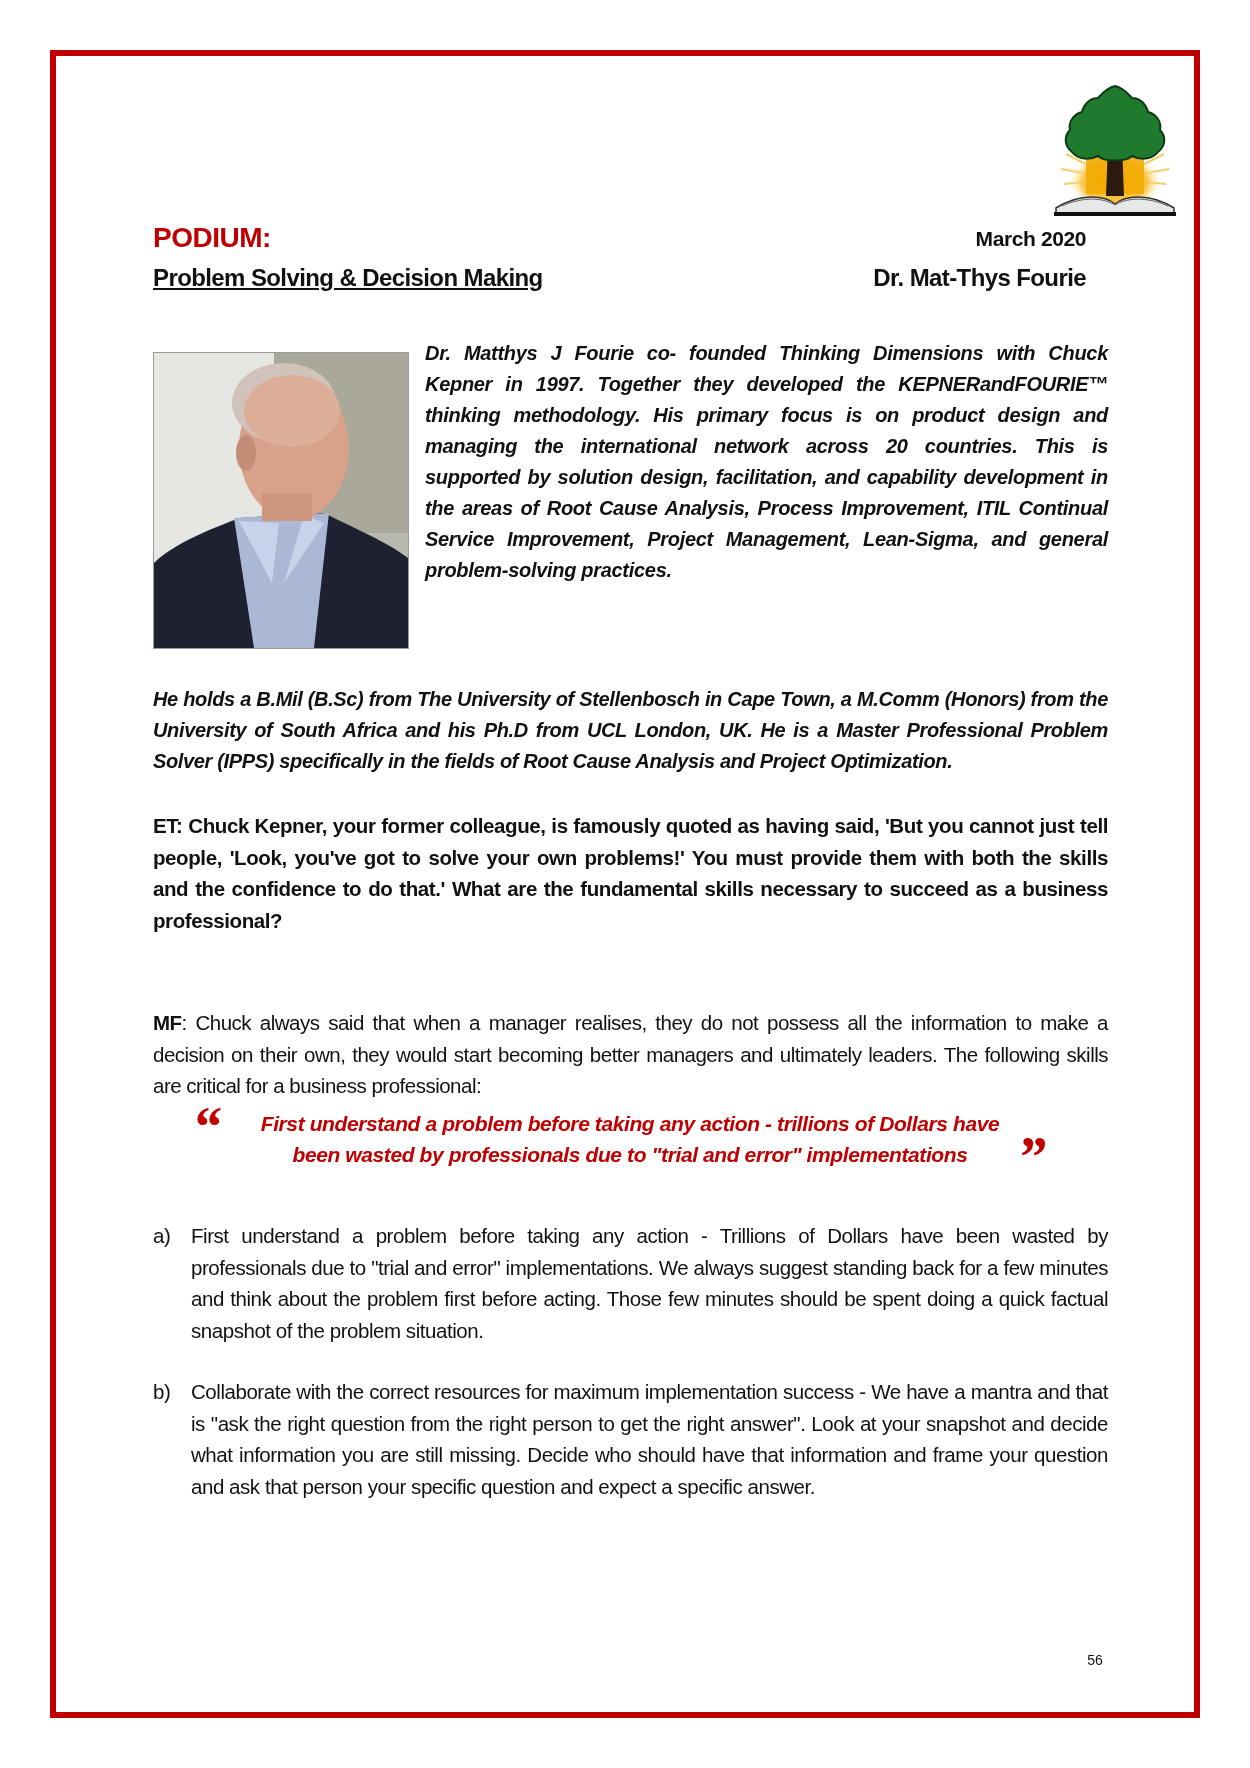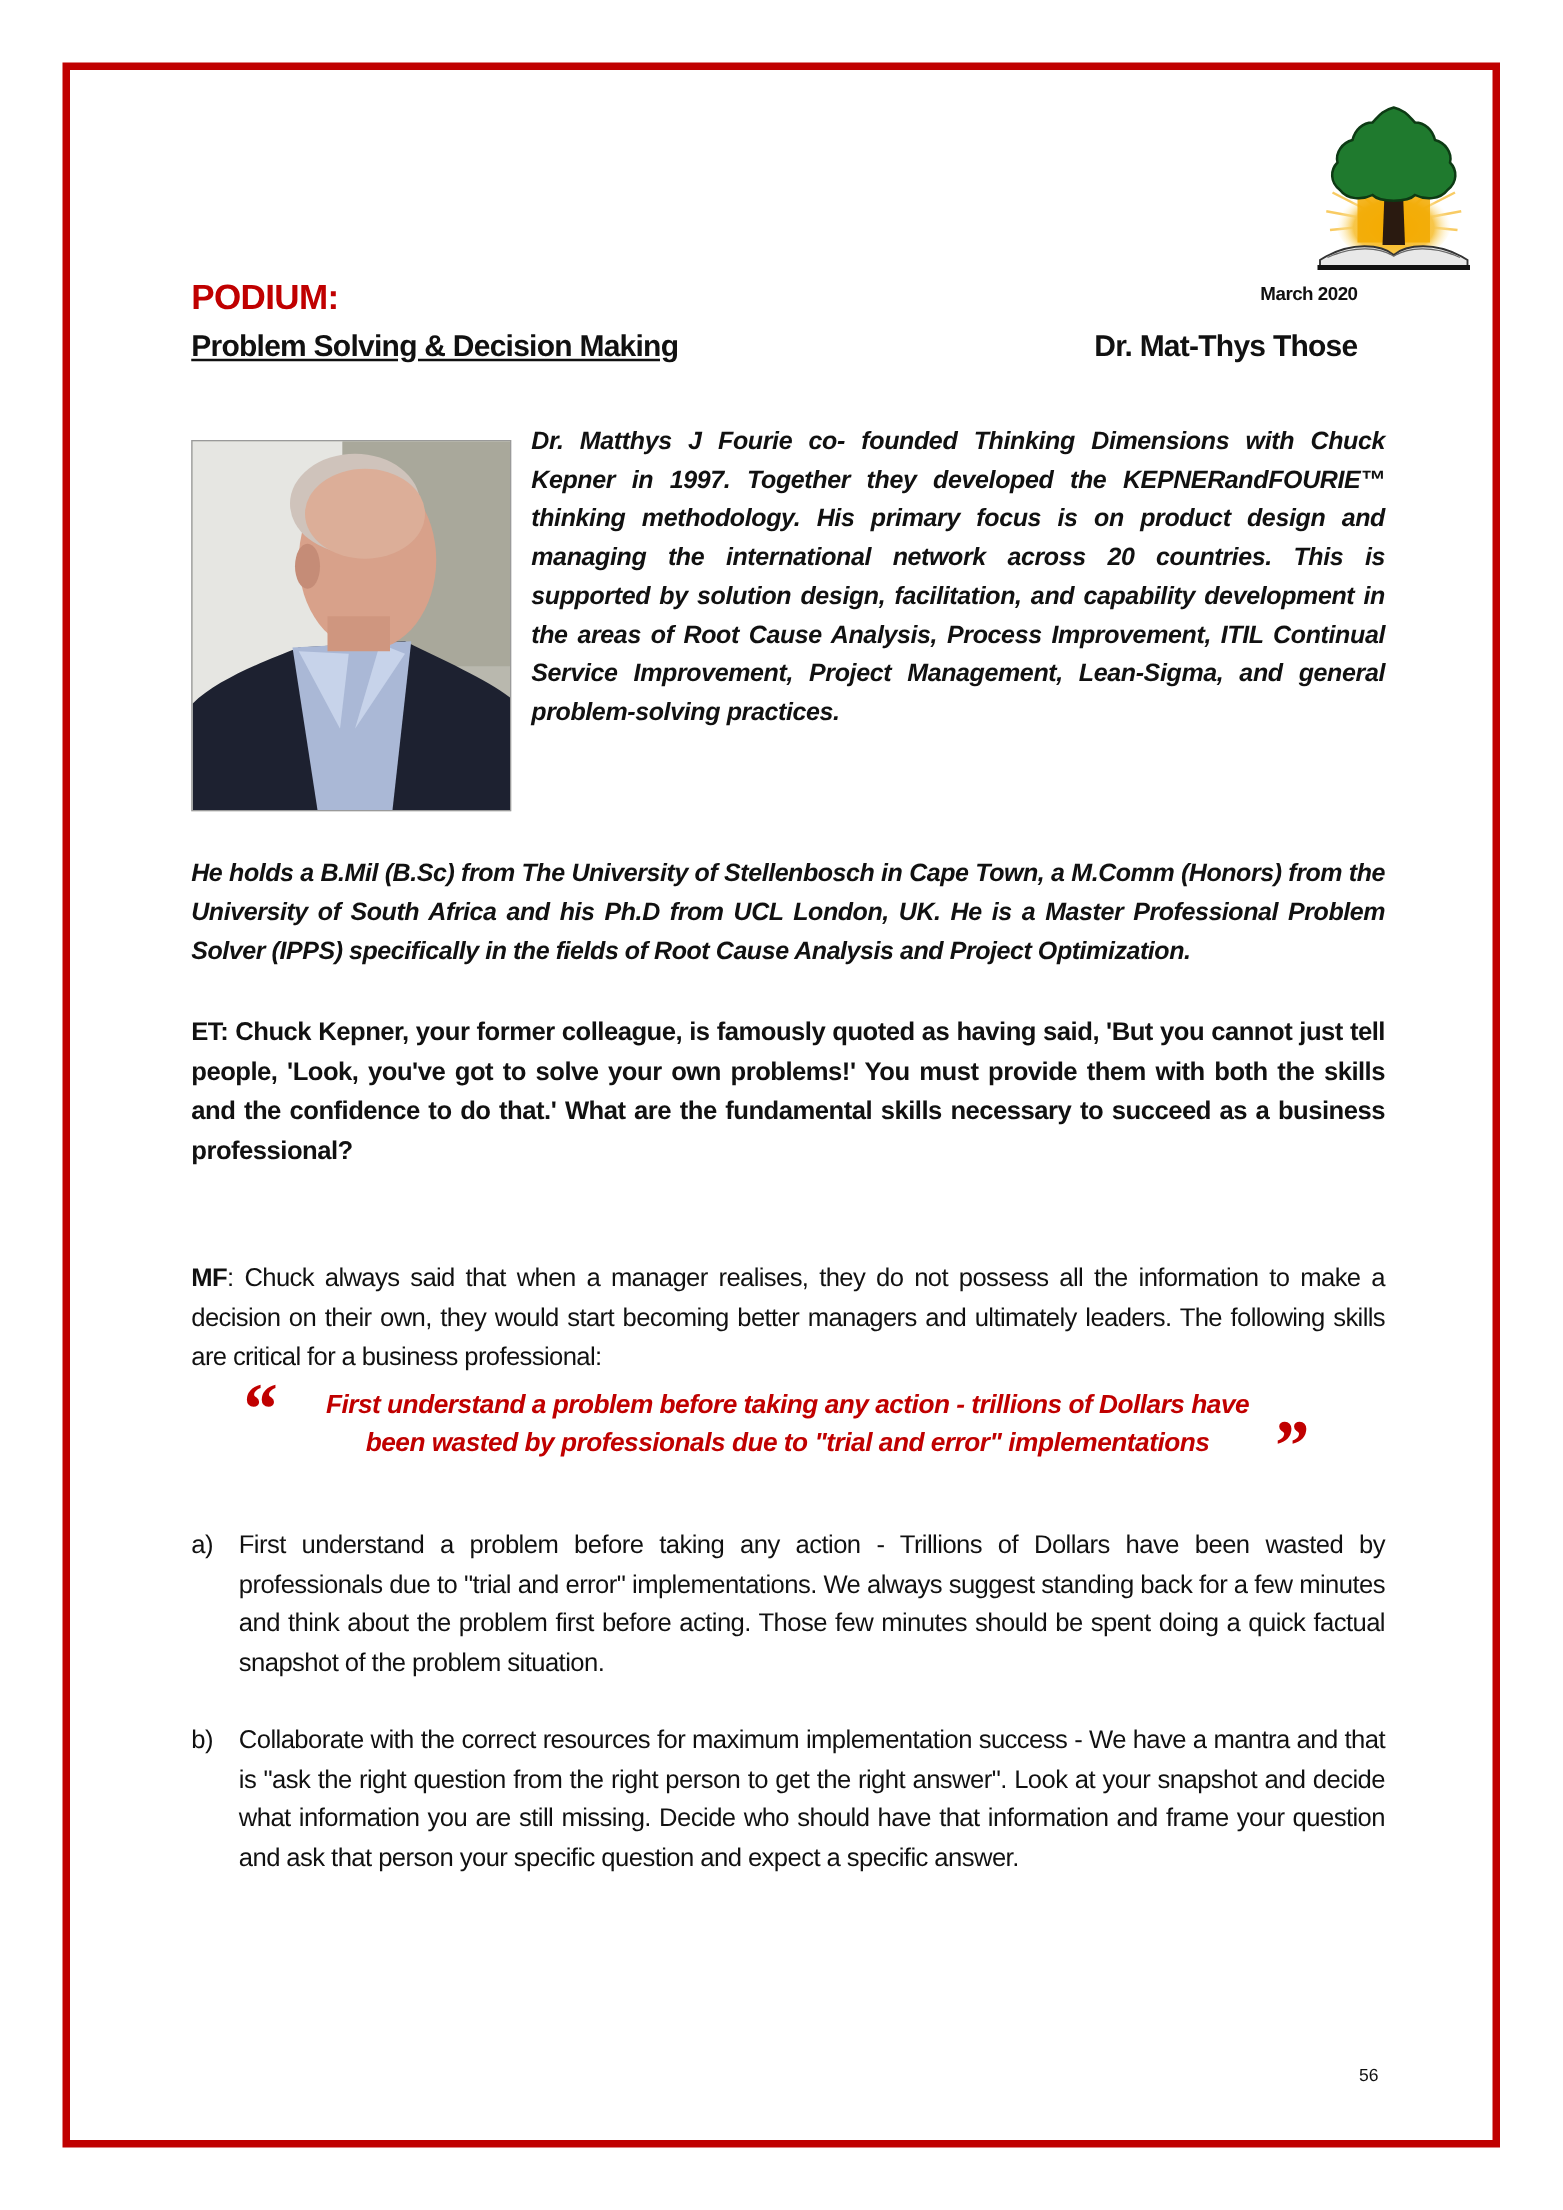--- a/index.html
+++ b/index.html
@@ -4,21 +4,21 @@
 <style>
   html, body { margin:0; padding:0; background:#ffffff; }
   body { width:1250px; height:1768px; position:relative; overflow:hidden;
          font-family:"Liberation Sans", sans-serif; color:#111; }
   .frame { position:absolute; left:50px; top:50px; width:1138px; height:1656px;
            border:6px solid #c00000; }
   .abs { position:absolute;text-align:center; }
   .logo { left:1036px; top:84px; width:158px; height:134px; }
   .podium { left:153px; top:222px; font-size:28px; font-weight:bold; color:#c00000;
             font-family:"Liberation Sans", sans-serif; letter-spacing:-0.5px; }
-  .date { left:940px; top:227px; width:146px; text-align:right; font-size:15px; font-weight:bold; letter-spacing:-0.4px; }
+  .date { left:940px; top:227px; width:146px; text-align:right; font-size:21px; font-weight:bold; letter-spacing:-0.4px; }
   .subtitle { left:153px; top:264px; font-size:24px; font-weight:bold; text-decoration:underline;
               letter-spacing:-0.6px; }
   .author { left:820px; top:264px; width:266px; text-align:right; font-size:24px; font-weight:bold; letter-spacing:-0.6px; }
   .photo { left:153px; top:352px; width:254px; height:295px; border:1px solid #9a9a9a; overflow:hidden; background:#cfd0c9; }
   .bio { left:425px; top:338px; width:683px; font-size:20px; line-height:31px; font-style:italic; font-weight:bold;
          text-align:justify; letter-spacing:-0.3px; }
   .holds { left:153px; top:650px; width:955px; font-size:20px; line-height:31px; font-style:italic; font-weight:bold;
            text-align:justify; letter-spacing:-0.35px;margin-top:34px; }
   .et { left:153px; top:810px; width:955px; font-size:20.5px; line-height:31.5px; font-weight:bold; text-align:justify; letter-spacing:-0.4px; }
   .mf { left:153px; top:963px; width:955px; font-size:20.5px; line-height:31.5px; text-align:justify; letter-spacing:-0.5px;margin-top:44px; }
@@ -67,21 +67,21 @@
     <path d="M79 2 C70 4 66 10 62 14 C54 14 48 20 46 28 C38 30 32 38 34 46 C28 52 28 62 36 68 C42 76 54 76 62 72 C68 78 90 78 96 72 C104 76 116 76 122 68 C130 62 130 52 124 46 C126 38 120 30 112 28 C110 20 104 14 96 14 C92 10 88 4 79 2 Z" fill="#1f7a2e" stroke="#0d3a14" stroke-width="2"></path>
     <path d="M20 124 C45 108 70 112 79 120 C88 112 113 108 138 124 L138 130 L20 130 Z" fill="#e8e8e8" stroke="#333" stroke-width="1.5"></path>
     <path d="M26 122 C48 112 68 114 79 121 M132 122 C110 112 90 114 79 121" stroke="#666" stroke-width="1" fill="none"></path>
     <rect x="18" y="128" width="122" height="4" fill="#111"></rect>
   </svg>
 </div>
 
 <div class="abs podium">PODIUM:</div>
 <div class="abs date">March 2020</div>
 <div class="abs subtitle">Problem Solving &amp; Decision Making</div>
-<div class="abs author">Dr. Mat-Thys Those</div>
+<div class="abs author">Dr. Mat-Thys Fourie</div>
 
 <div class="abs photo" title="Portrait of Dr. Matthys J Fourie">
   <svg width="254" height="295" viewBox="0 0 254 295">
     <rect width="254" height="295" fill="#b9b8ae"></rect>
     <rect width="120" height="295" fill="#e6e6e2"></rect>
     <rect x="120" width="134" height="180" fill="#a9a89b"></rect>
     <path d="M0 295 L0 210 C20 190 60 175 85 165 L170 160 C200 175 235 190 254 205 L254 295 Z" fill="#1d2130"></path>
     <path d="M80 165 L100 295 L160 295 L175 160 Z" fill="#aab8d6"></path>
     <path d="M85 168 L118 230 L125 170 Z" fill="#c7d3ea"></path>
     <path d="M150 162 L130 230 L170 170 Z" fill="#c7d3ea"></path>

